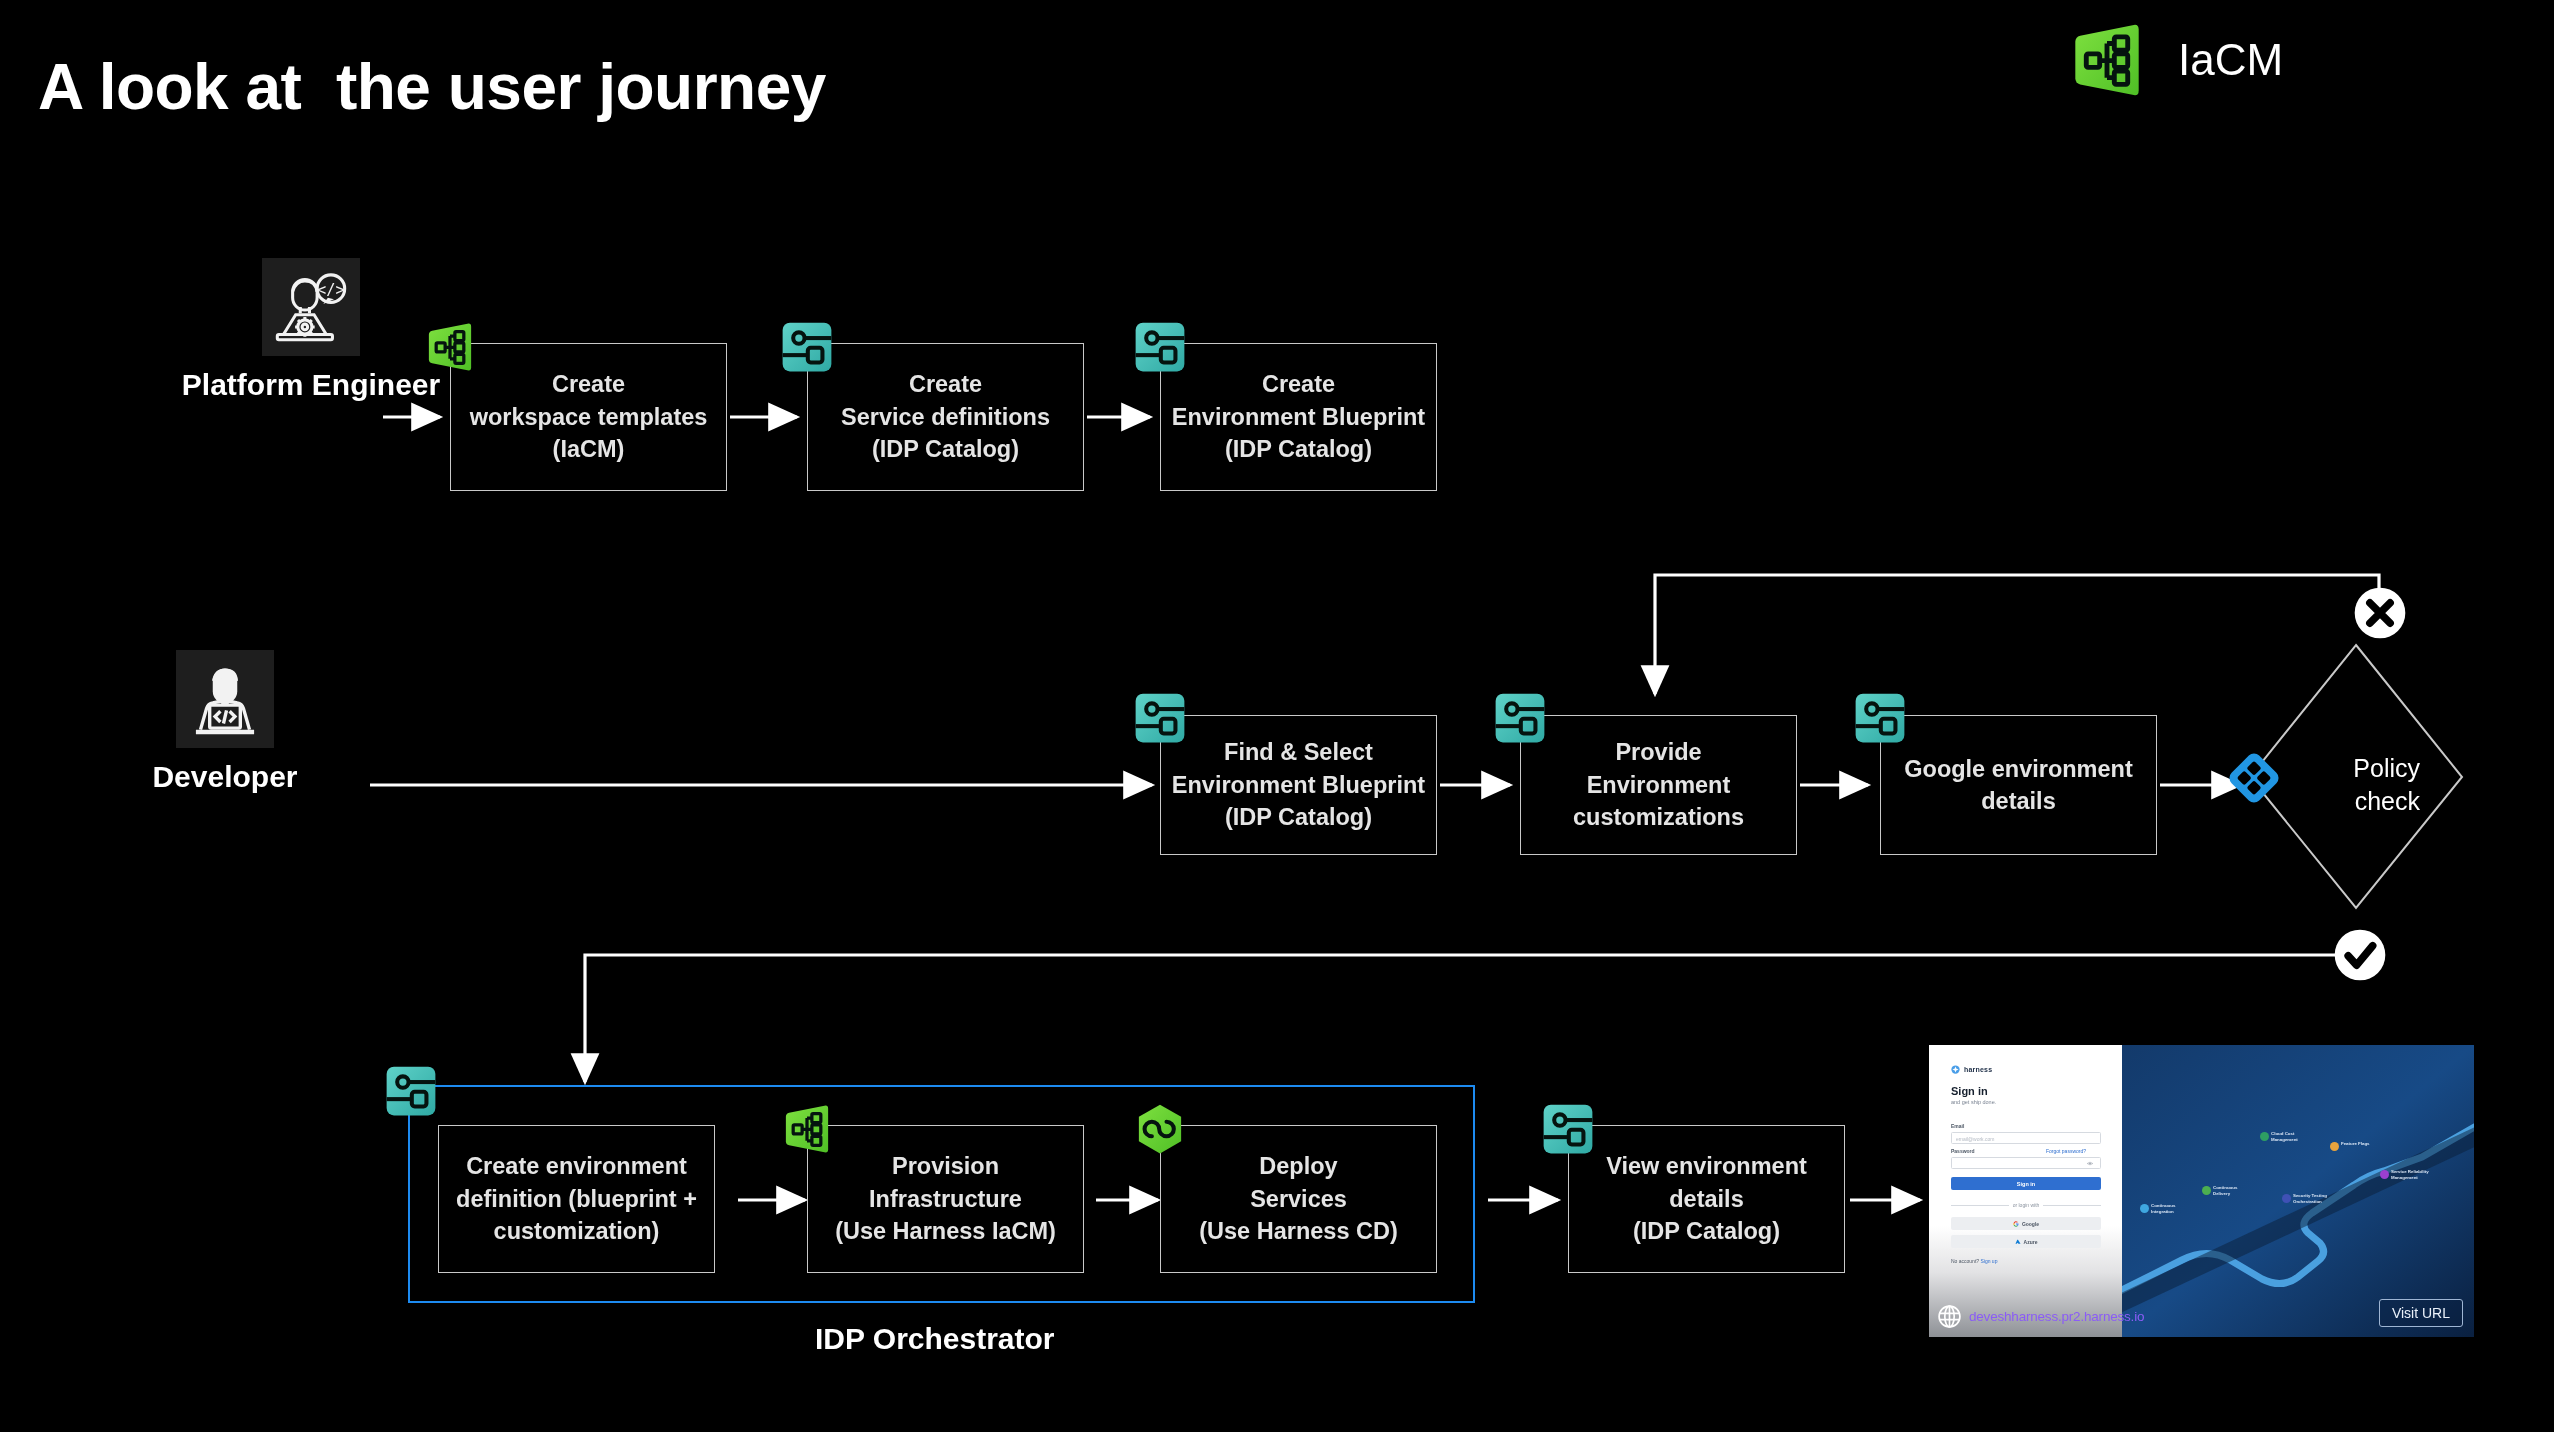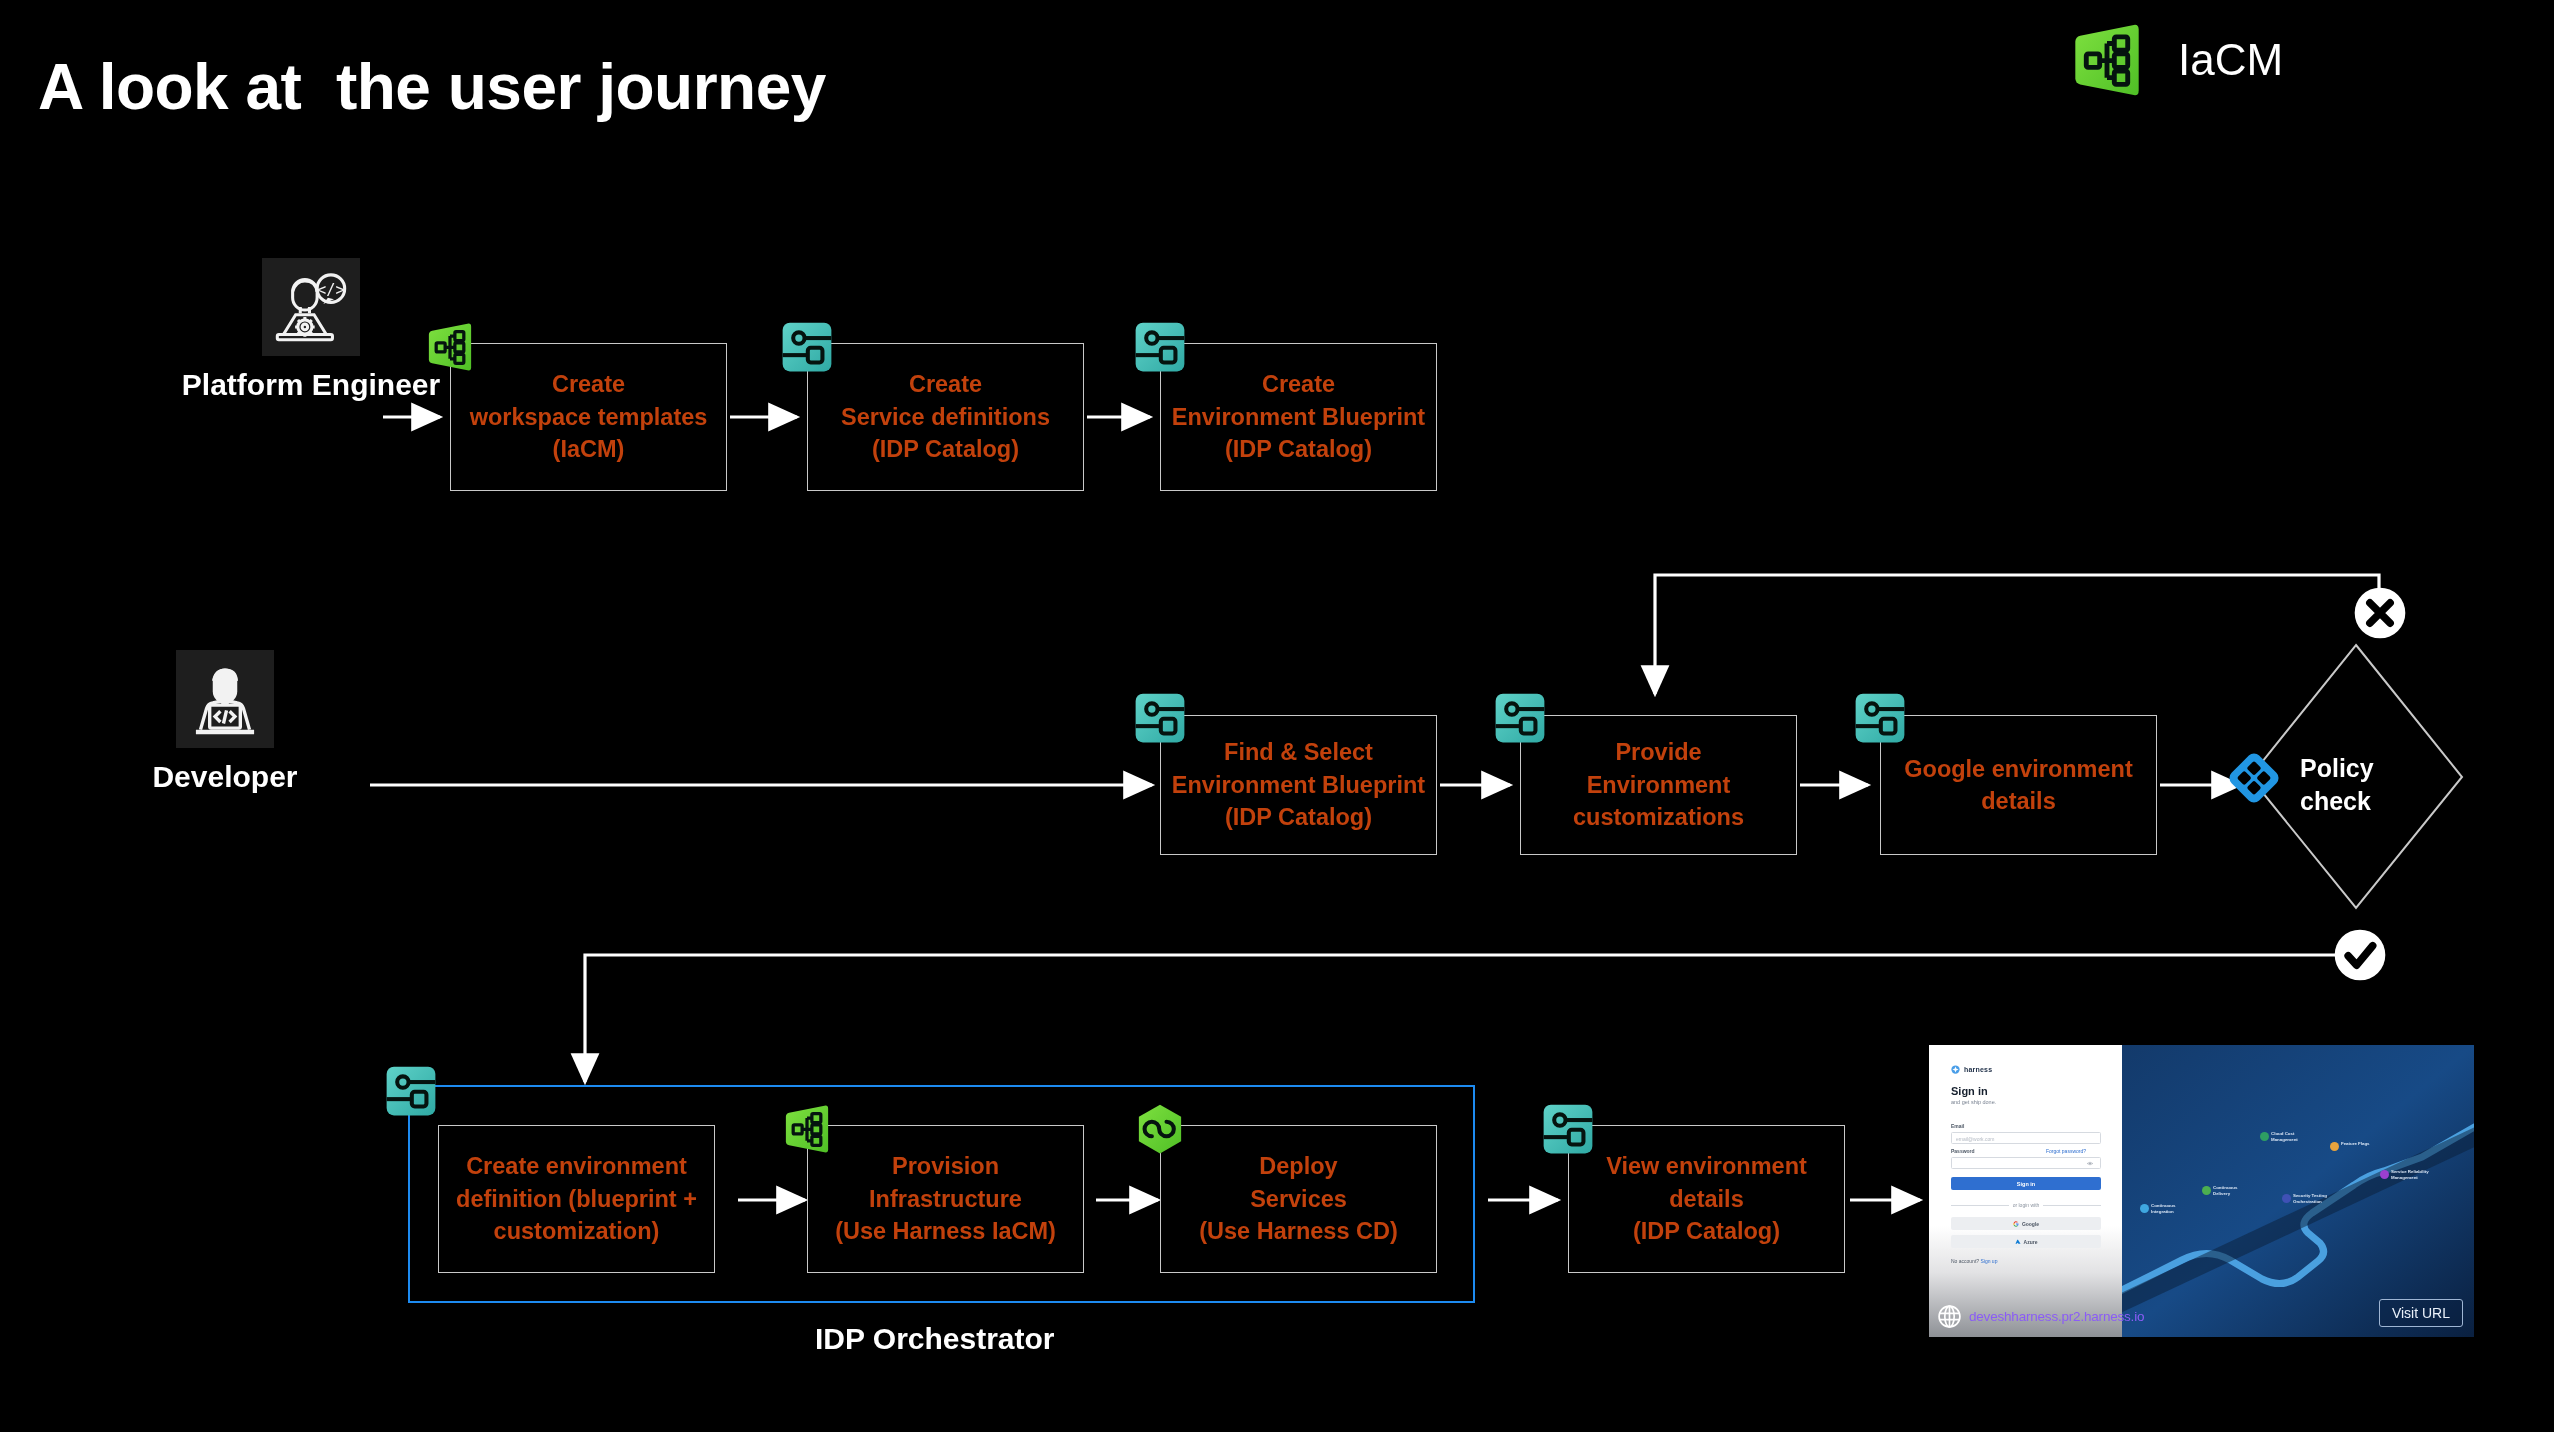--- a/index.html
+++ b/index.html
@@ -29,39 +29,39 @@
   #wires { position:absolute; left:0; top:0; width:2554px; height:1432px; pointer-events:none; }
 
   
   .pbox {
     position:absolute;
     border:1.6px solid #c9c9c9;
     background:#000;
     display:flex; align-items:center; justify-content:center;
     text-align:center;
     font-size:23.5px; font-weight:700; line-height:1.38;
-    color:#c2410c; padding:10px 10px;
+    color:#e5e5e5; padding:10px 10px;
     white-space:pre-line;
   }
 
   
   .badge { position:absolute; width:52px; height:52px; }
 
   
   .persona { position:absolute; text-align:center; }
   .persona-img {
     width:98px; height:98px; background:#1e1e1e;
     display:block; margin:0 auto;
   }
   .persona-label {
     margin-top:12px; font-size:30px; font-weight:700; color:#fff; white-space:nowrap;
   }
   .diamond-label {
-    position:absolute; font-size:25px; font-weight:700; line-height:1.3;
-    color:#fff; text-align:left; white-space:pre-line;
+    position:absolute; font-size:25px; font-weight:400; line-height:1.3;
+    color:#fff; text-align:right; white-space:pre-line;
   }
 
   
   .resbadge { position:absolute; width:52px; height:52px; }
 
   
   .orch-frame {
     position:absolute; border:2.5px solid #1d8bf1; background:transparent;
   }
   .orch-caption {

